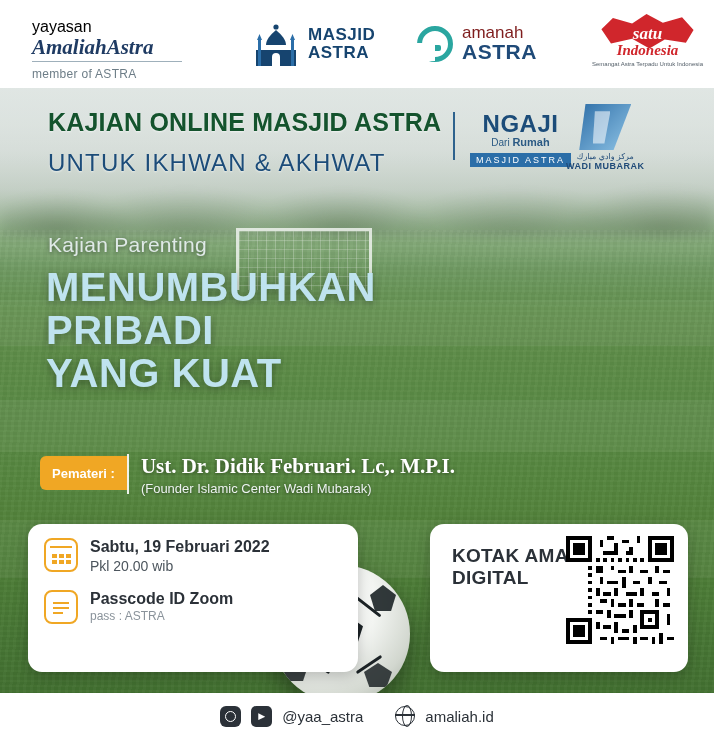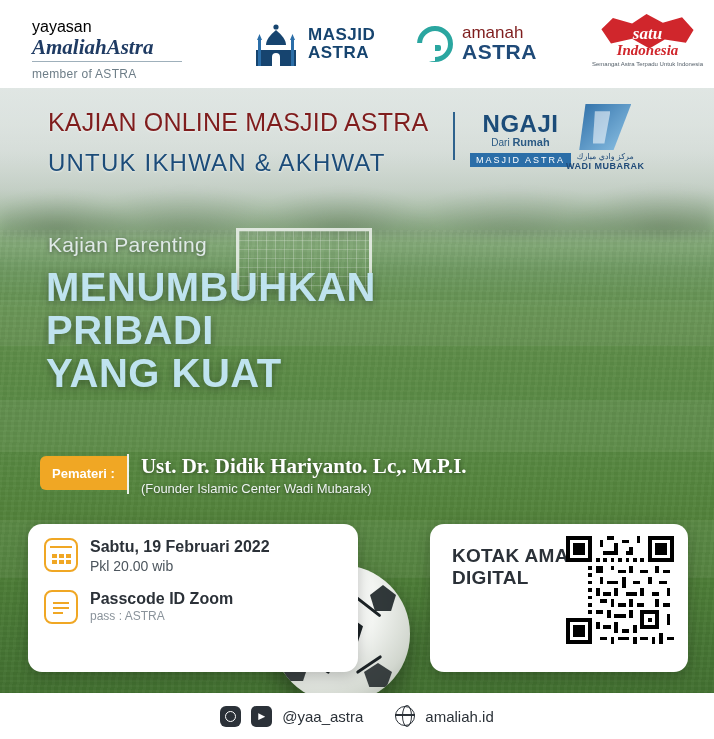--- a/index.html
+++ b/index.html
@@ -154,21 +154,21 @@
   }
   .satu .indo {
     font-family: "Liberation Serif", serif; font-style: italic; font-weight: bold;
     font-size: 15px; color: #d0262c; margin-top: -12px;
   }
   .satu .tag { font-size: 6px; color: #55606a; margin-top: 2px; text-align:center;}
 
   
   .title-block { position: absolute; left: 48px; top: 108px; }
   .title-block .t1 {
-    font-size: 25px; font-weight: normal; color: #7f1d1d; letter-spacing: .2px;
+    font-size: 25px; font-weight: bold; color: #14532d; letter-spacing: .2px;
     text-shadow: 0 1px 2px rgba(255,255,255,.6);
   }
   .title-block .t2 {
     font-size: 24px; color: #1c4c79; letter-spacing: 1.2px; margin-top: 12px;
     text-shadow: 0 1px 2px rgba(255,255,255,.6);
   }
   .divider-v {
     position: absolute; left: 453px; top: 112px; width: 2px; height: 48px;
     background: #2e628d;
   }
@@ -405,21 +405,21 @@
   <div class="headline">
     <div>MENUMBUHKAN</div>
     <div>PRIBADI</div>
     <div>YANG KUAT</div>
   </div>
 
   <div class="speaker-band">
     <div class="pemateri-pill">Pemateri :</div>
     <div class="speaker-sep"></div>
     <div class="speaker-text">
-      <div class="nm">Ust. Dr. Didik Hariyanto. Lc,. M.P.I.</div>
+      <div class="nm">Ust. Dr. Didik Februari. Lc,. M.P.I.</div>
       <div class="sub">(Founder Islamic Center Wadi Mubarak)</div>
     </div>
   </div>
 
   <div class="card card-left">
 
     <div class="info-row">
       <div class="icon-box cal">
         <div class="cal-grid">
             <i></i>

